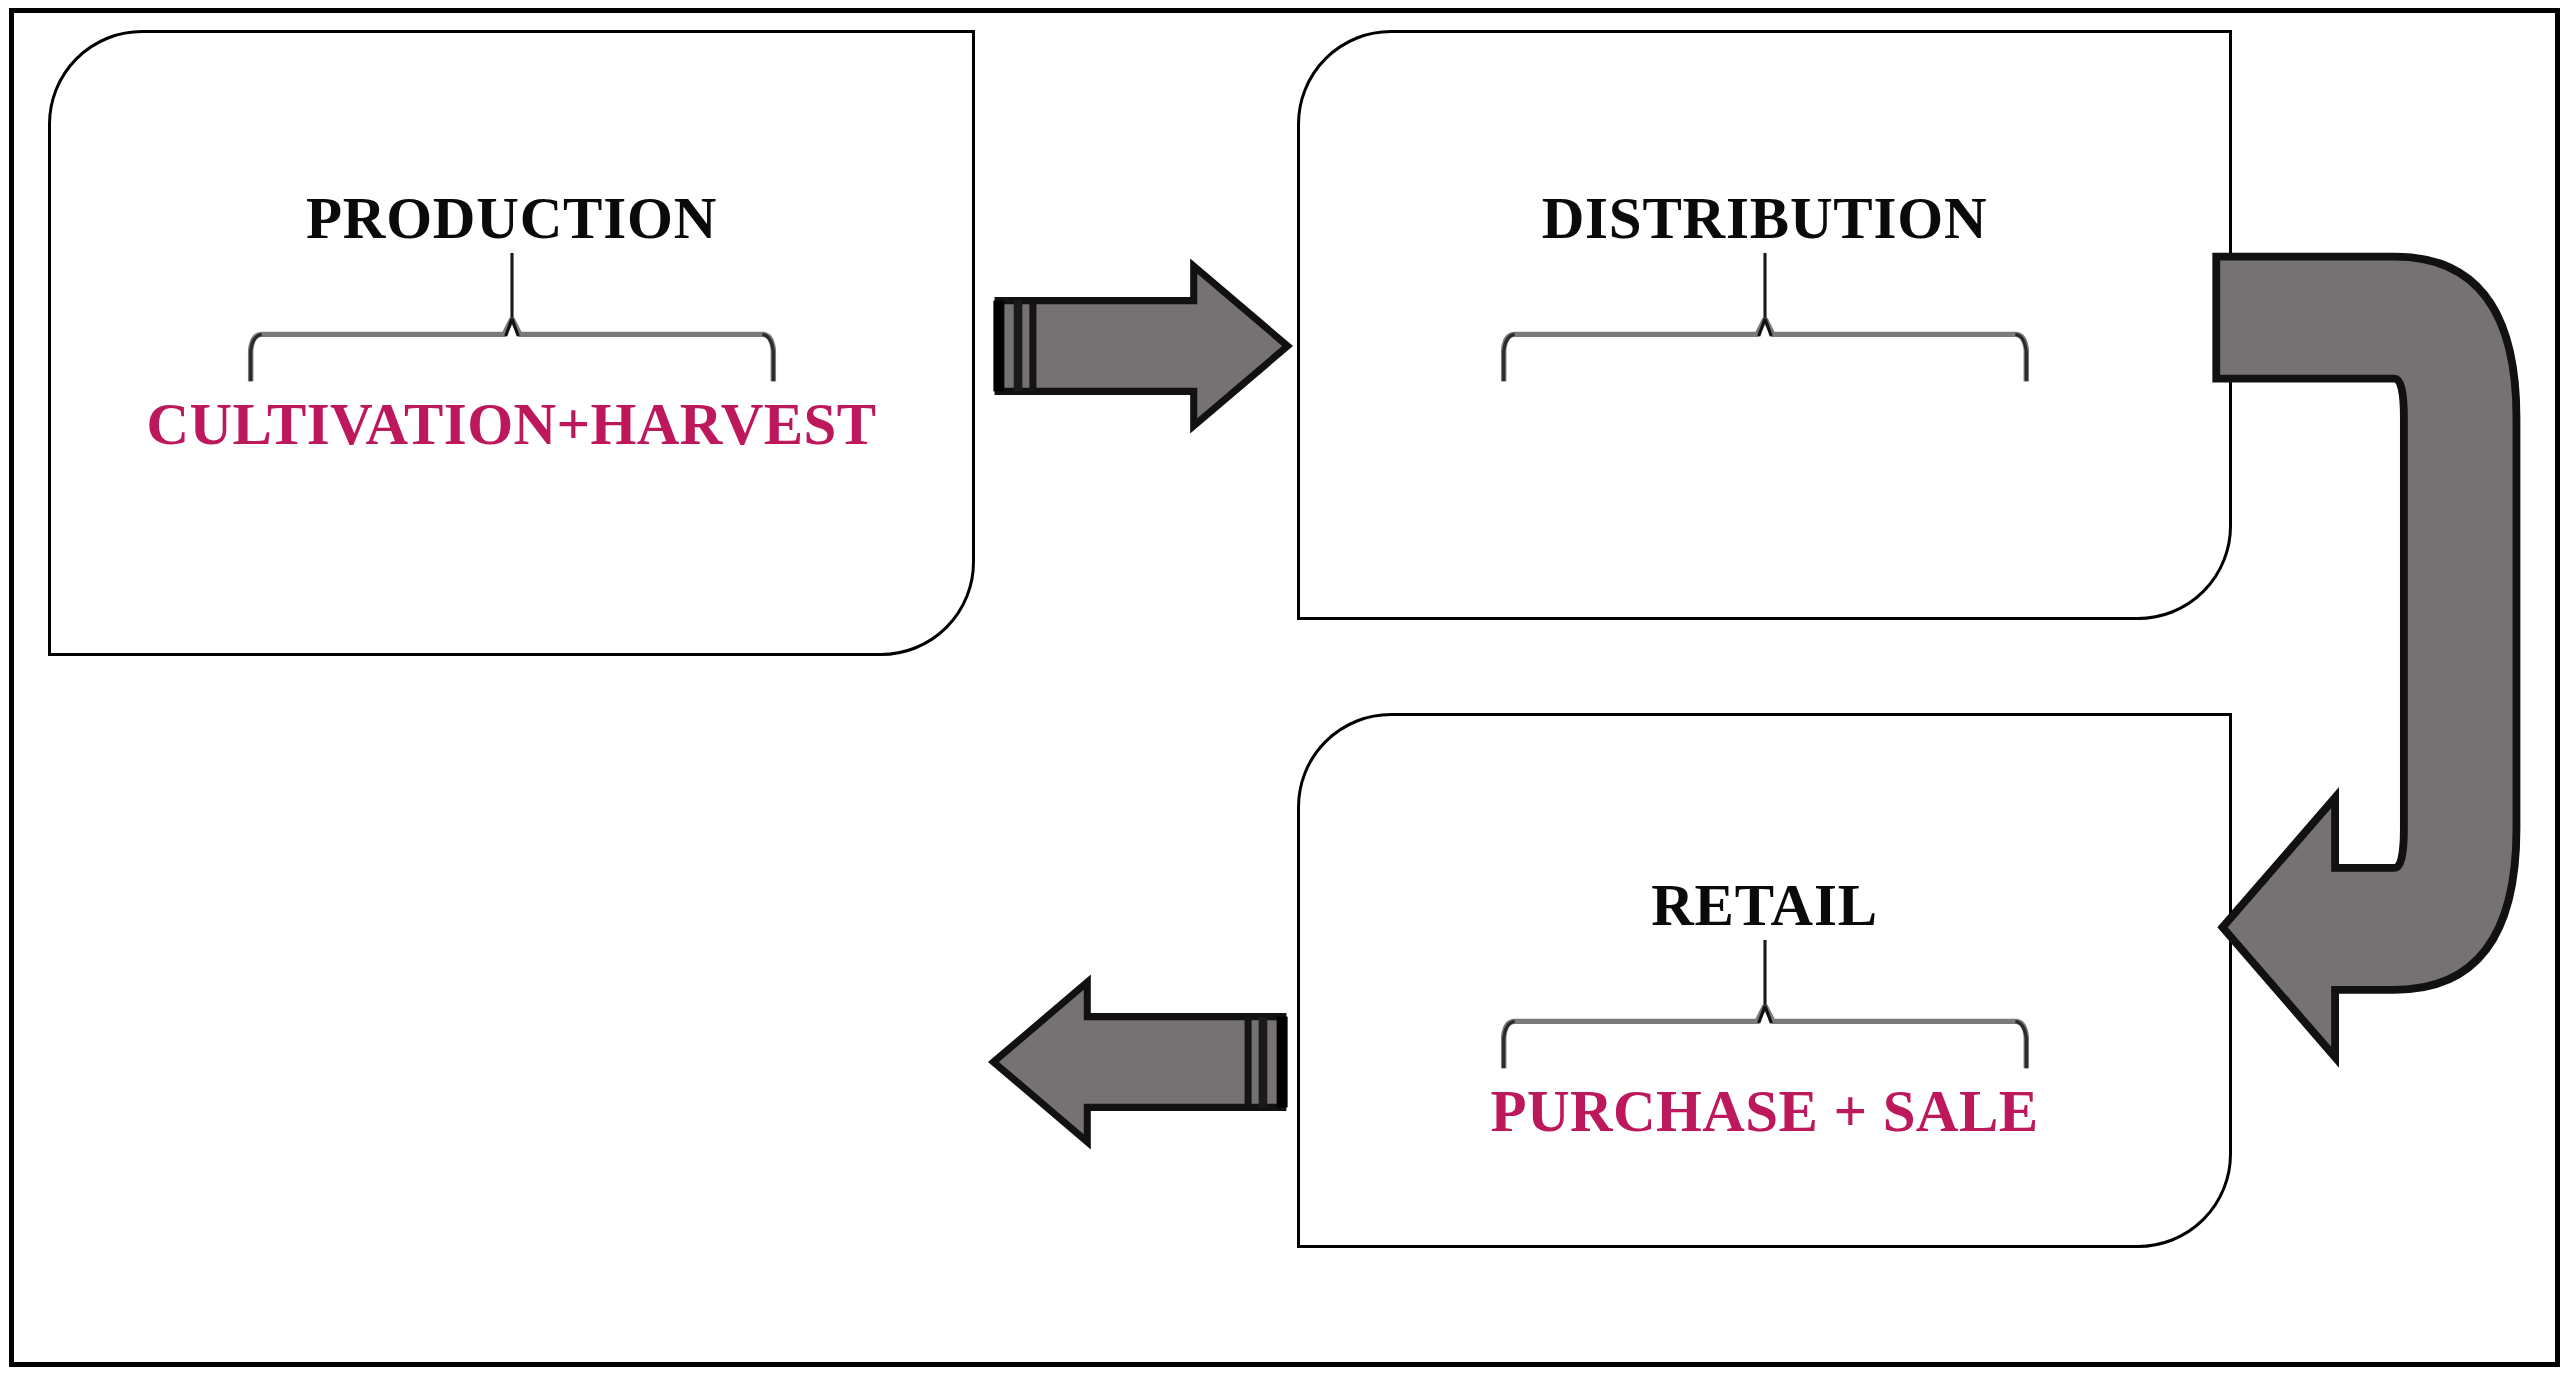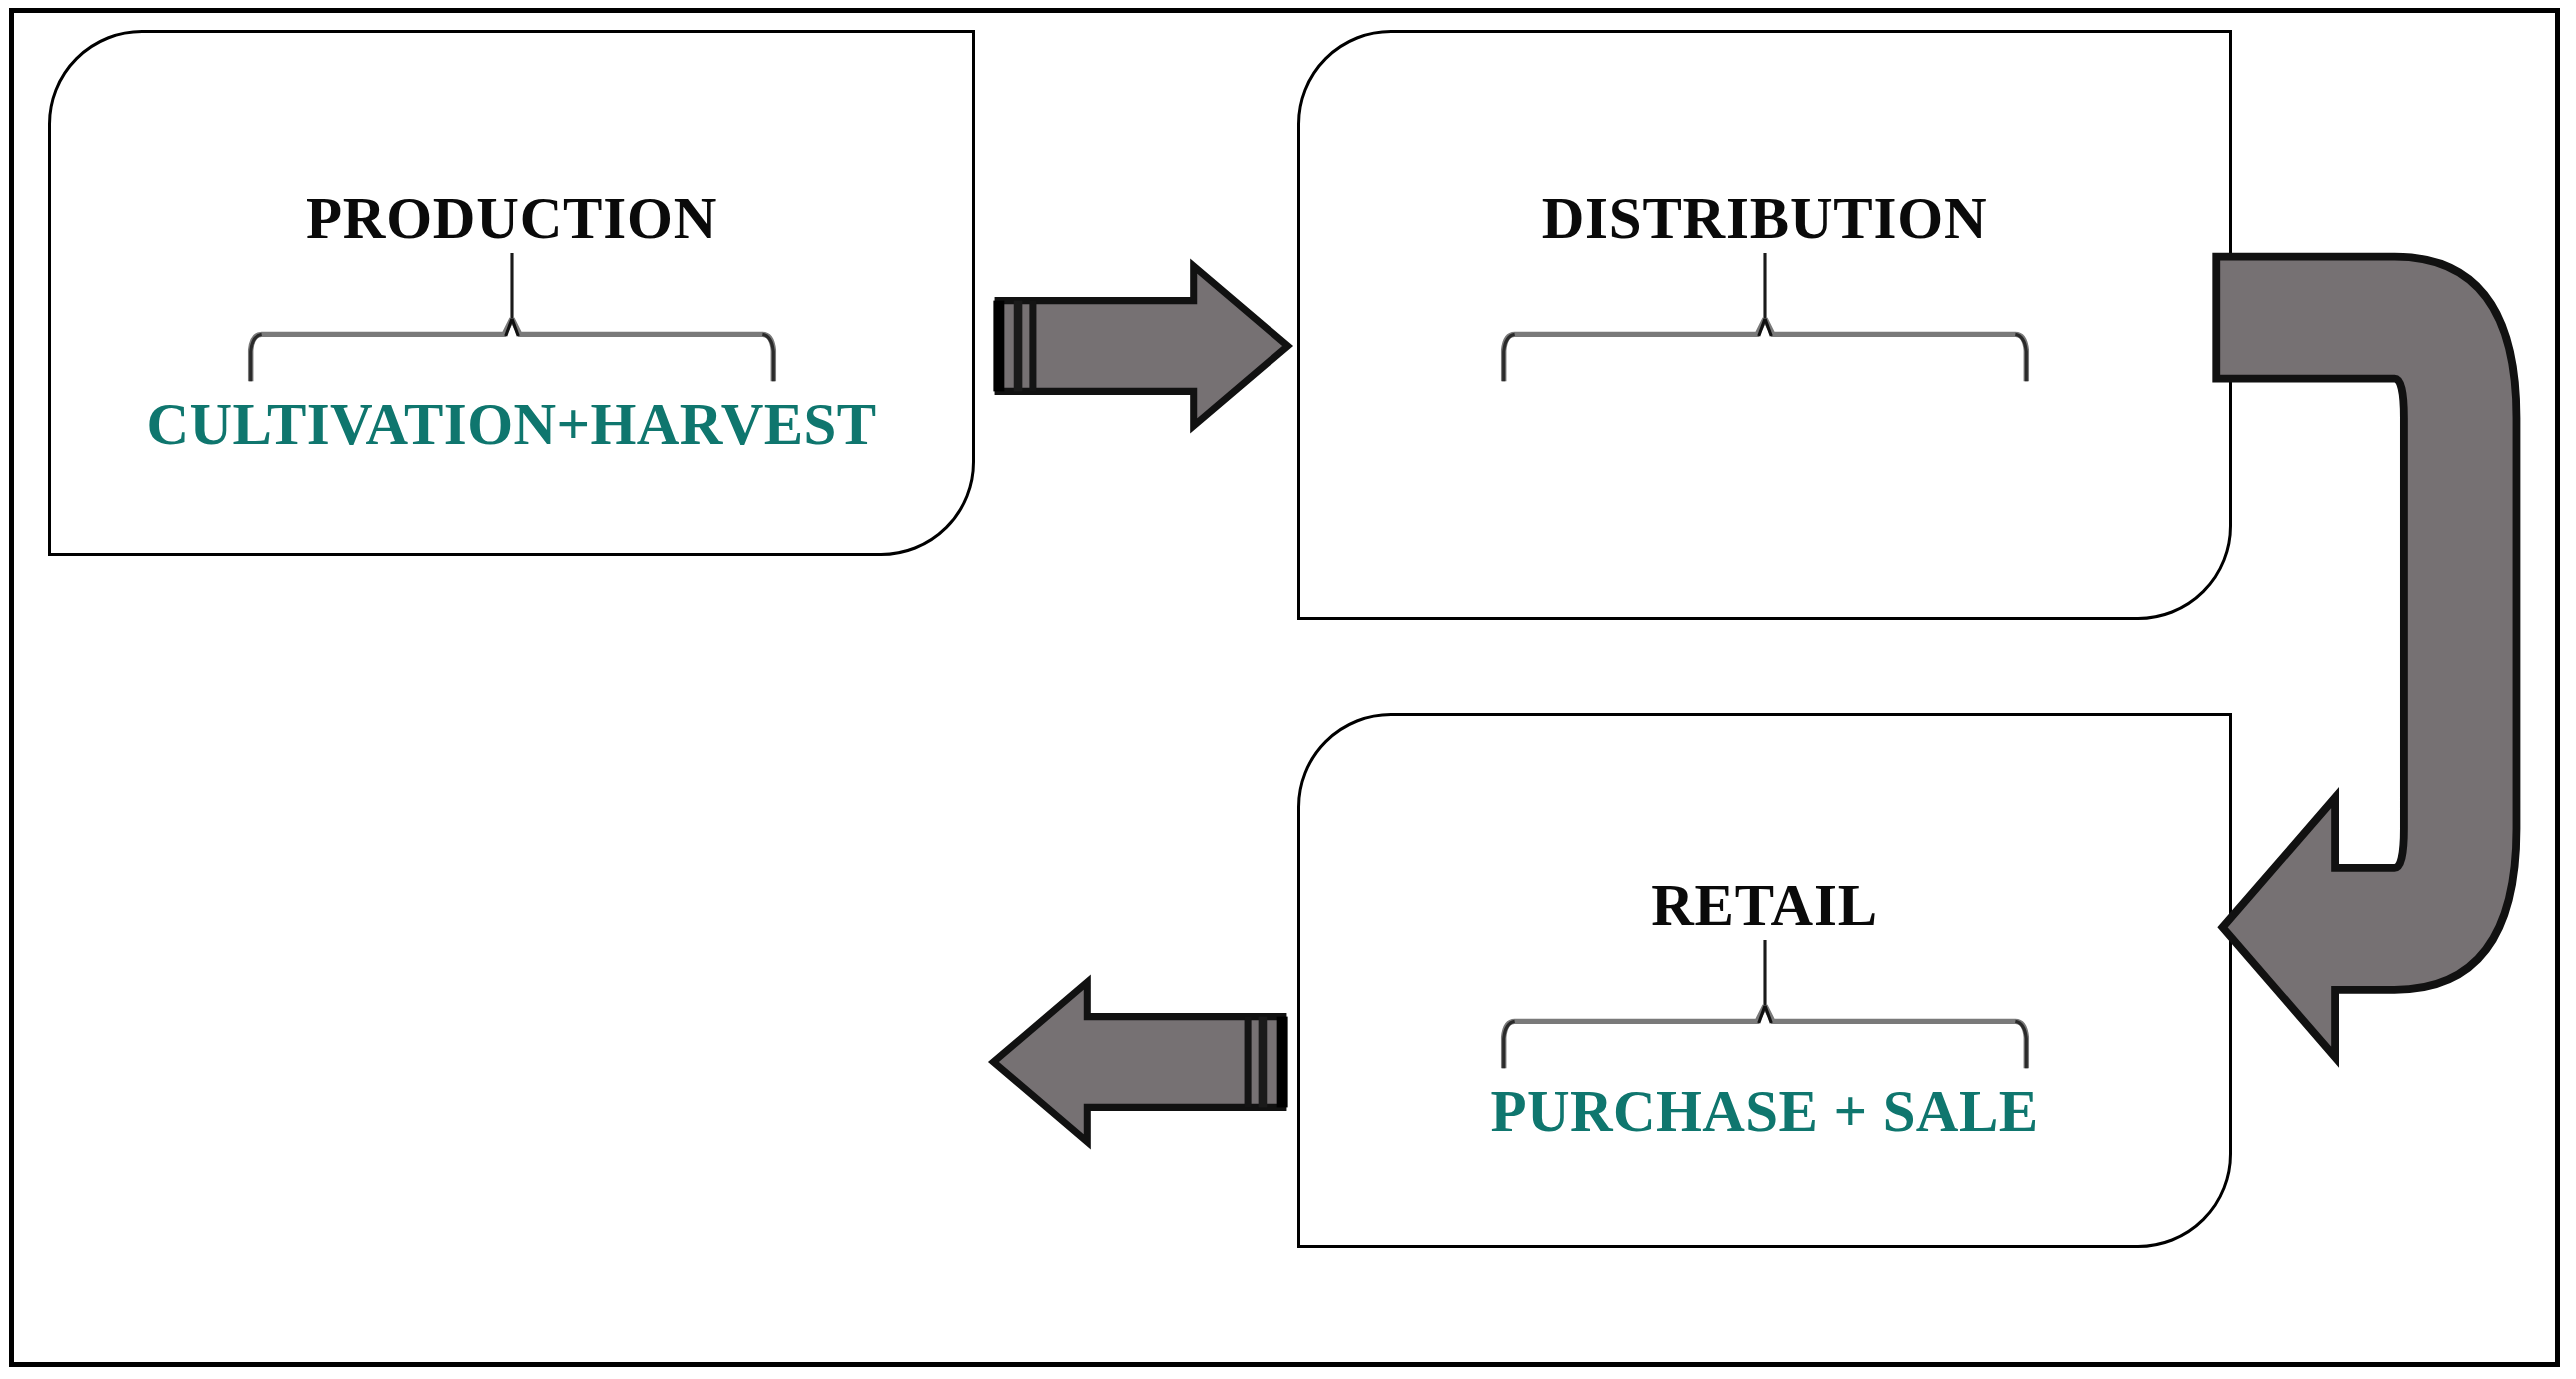--- a/index.html
+++ b/index.html
@@ -21,21 +21,21 @@
   }
 
   
   .stage-box{
     position:absolute;
     box-sizing:border-box;
     border:3.9px solid #000000;
     background:#ffffff;
     border-radius:94px 0 94px 0;
   }
-  #box-production  {left:48px;  top:30px;   width:927px; height:526px;}
+  #box-production  {left:48px;  top:30px;   width:927px; height:626px;}
   #box-distribution{left:1297px;top:30px;   width:935px; height:590px;}
   #box-consumed    {left:48px;  top:713px;  width:927px; height:633px;}
   #box-retail      {left:1297px;top:713px;  width:935px; height:535px;}
 
   
   .box-content{
     position:absolute;left:0;right:0;
     display:flex;flex-direction:column;align-items:center;
   }
   #box-production   .box-content{top:156px;}
@@ -48,21 +48,21 @@
     font-weight:700;
     letter-spacing:0.8px;
     color:#0a0a0a;
     line-height:1;
     white-space:nowrap;
   }
   .stage-detail{
     font-size:59px;
     font-weight:700;
     letter-spacing:0.4px;
-    color:#0f766e;
+    color:#be185d;
     line-height:1;
     white-space:nowrap;
     margin-top:3.1px;
   }
 
   
   .brace{
     display:block;
     margin-top:4.7px;
     margin-bottom:6.3px;

